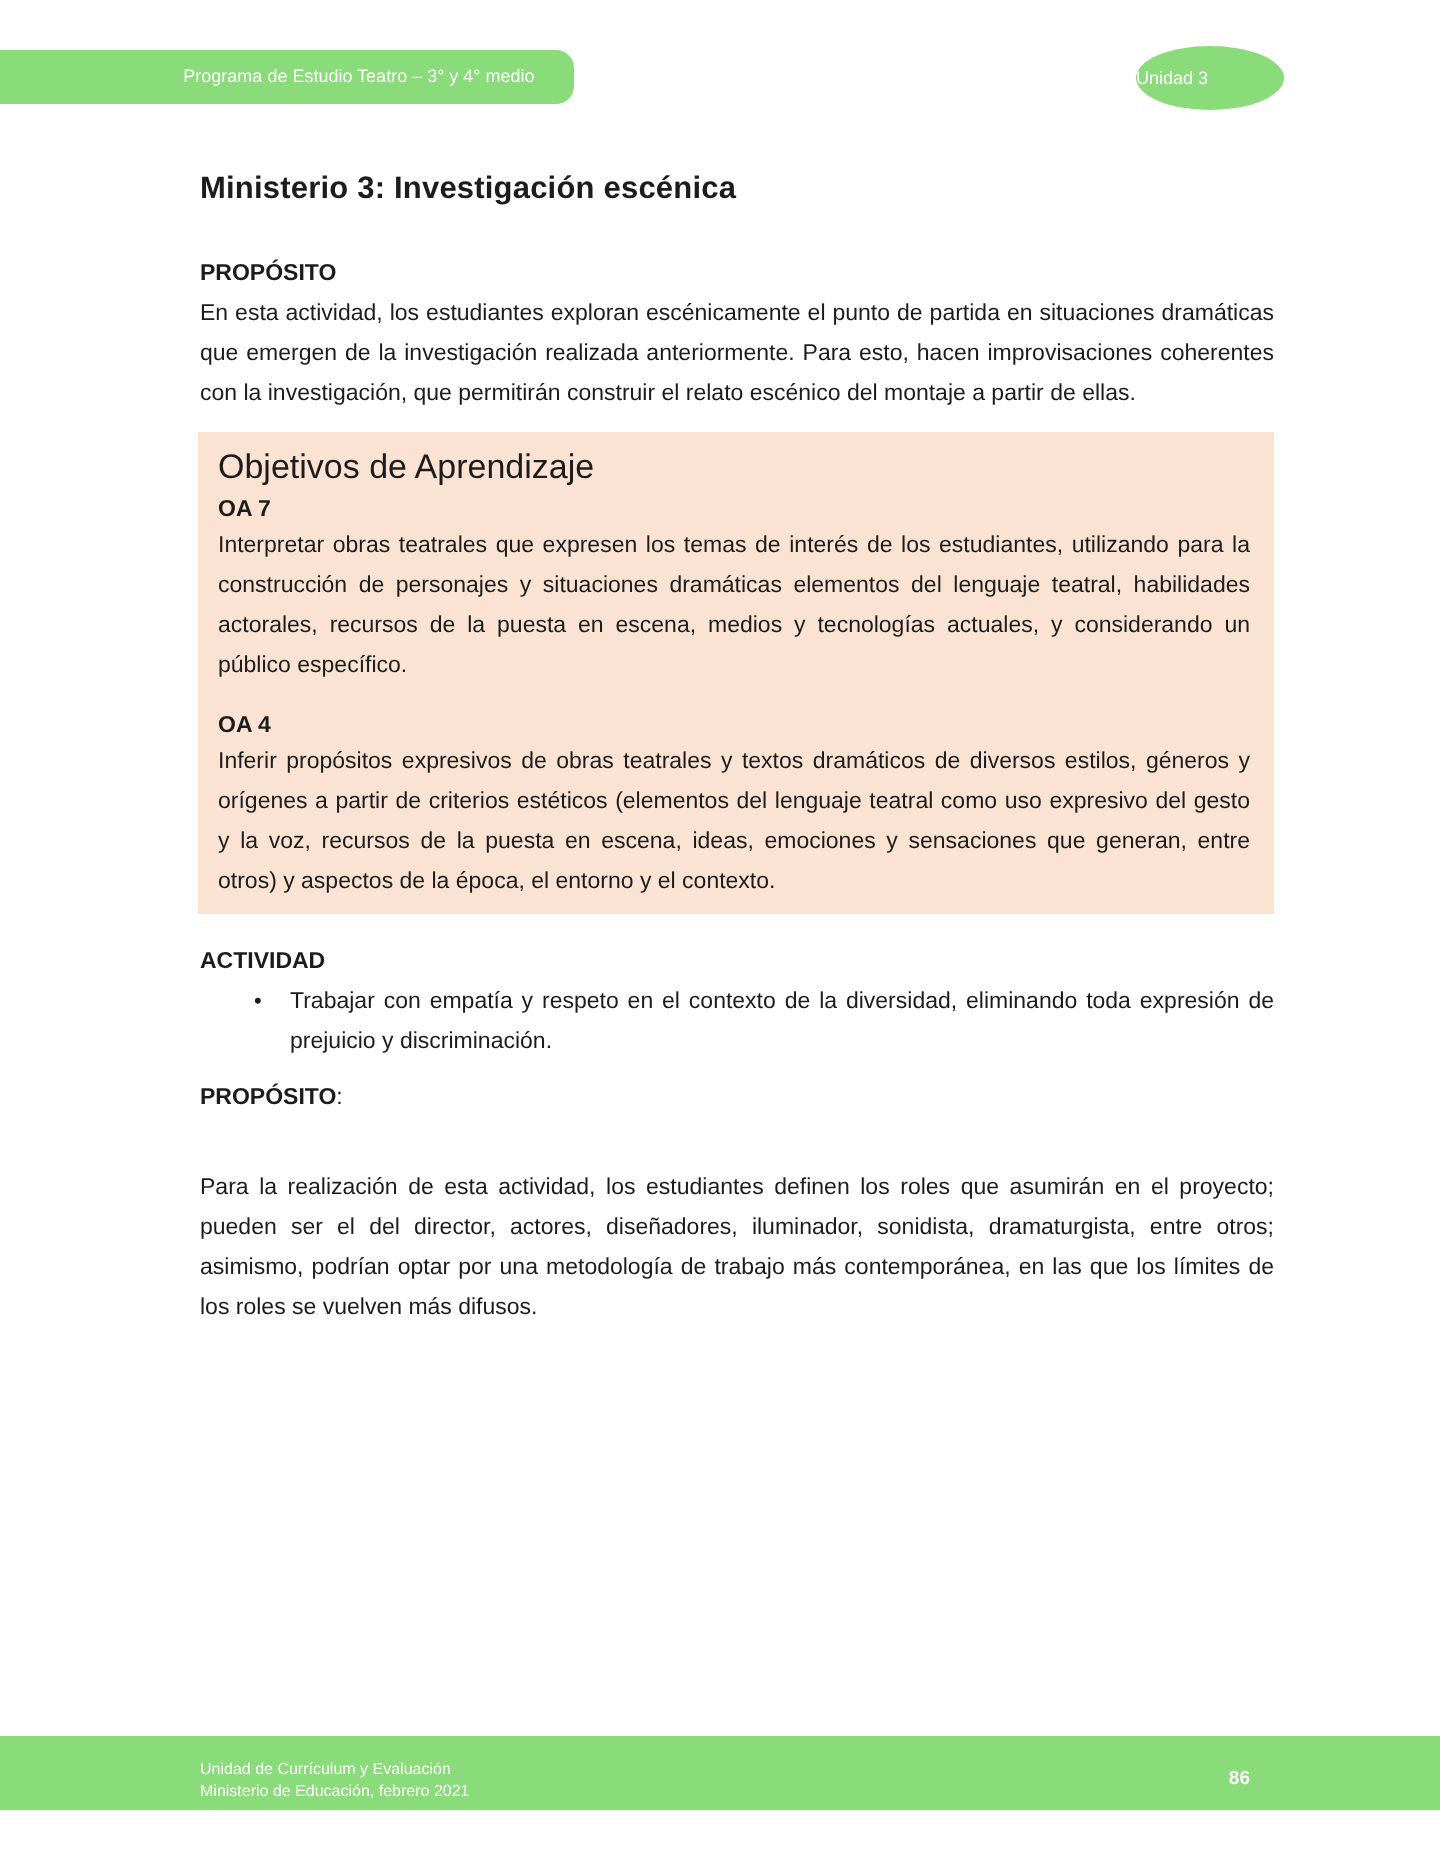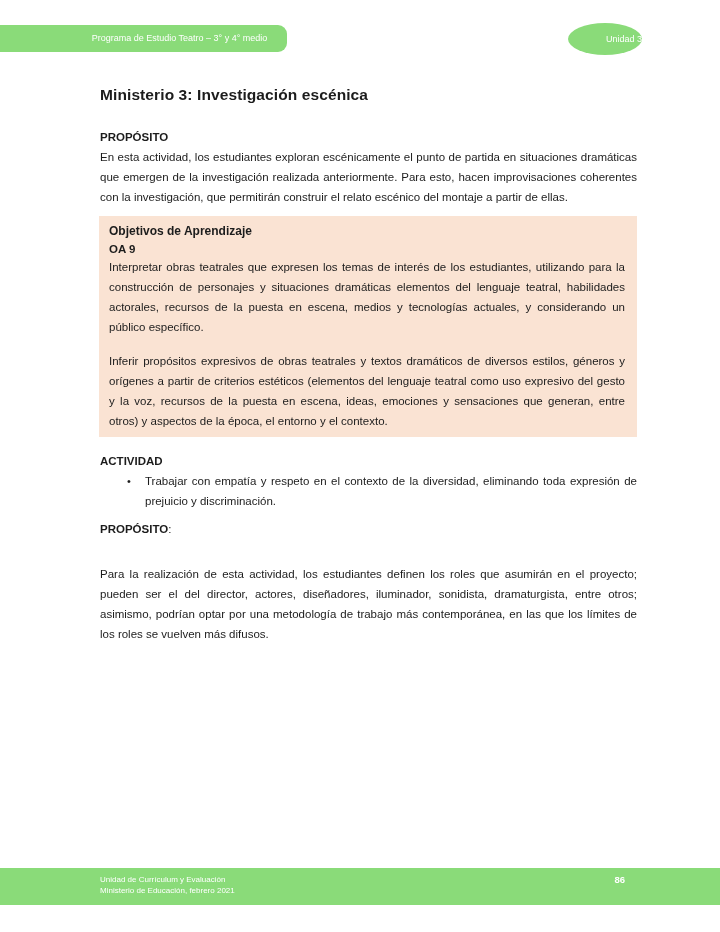--- a/index.html
+++ b/index.html
@@ -22,57 +22,57 @@
   .program-badge{
     position:absolute;left:0;top:25px;width:287px;height:27px;
     background:var(--green);border-radius:0 9px 9px 0;
     color:#ffffff;font-size:9px;line-height:27px;
     text-align:center;padding-left:72px;
     white-space:nowrap;
   }
   .unit-badge{
     position:absolute;left:568px;top:23px;width:74px;height:32px;
     background:var(--green);border-radius:50%;
-    color:#ffffff;font-size:9px;line-height:32px;text-align:right;
+    color:#ffffff;font-size:9px;line-height:32px;text-align:left;
   }
 
   
   .content{position:absolute;left:100px;top:86px;width:537px;}
   h1.title{font-size:15.5px;font-weight:bold;letter-spacing:.1px;margin:0 0 27px 0;}
   .sec-heading{font-size:11.5px;font-weight:bold;margin:0 0 4px 0;}
   p.body{font-size:11.5px;line-height:20px;text-align:justify;}
 
   
   .oa-box{
     background:var(--peach);
     margin:9px 0 18px -1px;
     width:538px;
     padding:8px 12px 6px 10px;
   }
-  .oa-box .box-heading{font-size:12px;font-weight:bold;margin-bottom:5px;}
+  .oa-box .box-heading{font-size:17px;font-weight:normal;margin-bottom:5px;}
   .oa-code{font-size:11.5px;font-weight:bold;margin-bottom:2px;}
   .oa-item + .oa-item{margin-top:14px;}
   .oa-item p{font-size:11.5px;line-height:20px;text-align:justify;}
 
   
   .bullet-row{display:flex;margin:2px 0 0 0;}
   .bullet-dot{width:18px;margin-left:27px;font-size:11px;line-height:20px;flex:none;}
   .bullet-text{flex:1;font-size:11.5px;line-height:20px;text-align:justify;}
 
   .duracion{margin-top:12px;}
   .duracion .colon{font-weight:normal;}
   .duracion-value{font-size:11.5px;line-height:20px;margin-top:11px;}
 
   .desarrollo{margin-top:29px;}
 
   
   .footer{
     position:absolute;left:0;top:868px;width:720px;height:37px;
     background:var(--green);color:#ffffff;
-    display:flex;align-items:flex-start;justify-content:space-between;
+    display:flex;align-items:center;justify-content:space-between;
     padding:6px 95px 0 100px;
   }
   .footer-lines{font-size:8px;line-height:11px;}
   .page-number{font-size:9.5px;font-weight:bold;line-height:11px;}
 </style>
 </head>
 <body>
 
 <div class="page">
 
@@ -86,25 +86,26 @@
 
     <section>
       <div class="sec-heading">PROPÓSITO</div>
       <p class="body">En esta actividad, los estudiantes exploran escénicamente el punto de partida en situaciones dramáticas que emergen de la investigación realizada anteriormente. Para esto, hacen improvisaciones coherentes con la investigación, que permitirán construir el relato escénico del montaje a partir de ellas.</p>
     </section>
 
     <div class="oa-box">
       <div class="box-heading">Objetivos de Aprendizaje</div>
 
       <div class="oa-item">
-        <div class="oa-code">OA 9</div>
+        <div class="oa-code">OA 7</div>
         <p>Interpretar obras teatrales que expresen los temas de interés de los estudiantes, utilizando para la construcción de personajes y situaciones dramáticas elementos del lenguaje teatral, habilidades actorales, recursos de la puesta en escena, medios y tecnologías actuales, y considerando un público específico.</p>
       </div>
 
       <div class="oa-item">
+        <div class="oa-code">OA 4</div>
         <p>Inferir propósitos expresivos de obras teatrales y textos dramáticos de diversos estilos, géneros y orígenes a partir de criterios estéticos (elementos del lenguaje teatral como uso expresivo del gesto y la voz, recursos de la puesta en escena, ideas, emociones y sensaciones que generan, entre otros) y aspectos de la época, el entorno y el contexto.</p>
       </div>
     </div>
 
     <section>
       <div class="sec-heading">ACTIVIDAD</div>
       <div class="bullet-row">
         <span class="bullet-dot">•</span>
         <span class="bullet-text">Trabajar con empatía y respeto en el contexto de la diversidad, eliminando toda expresión de prejuicio y discriminación.</span>
       </div>

